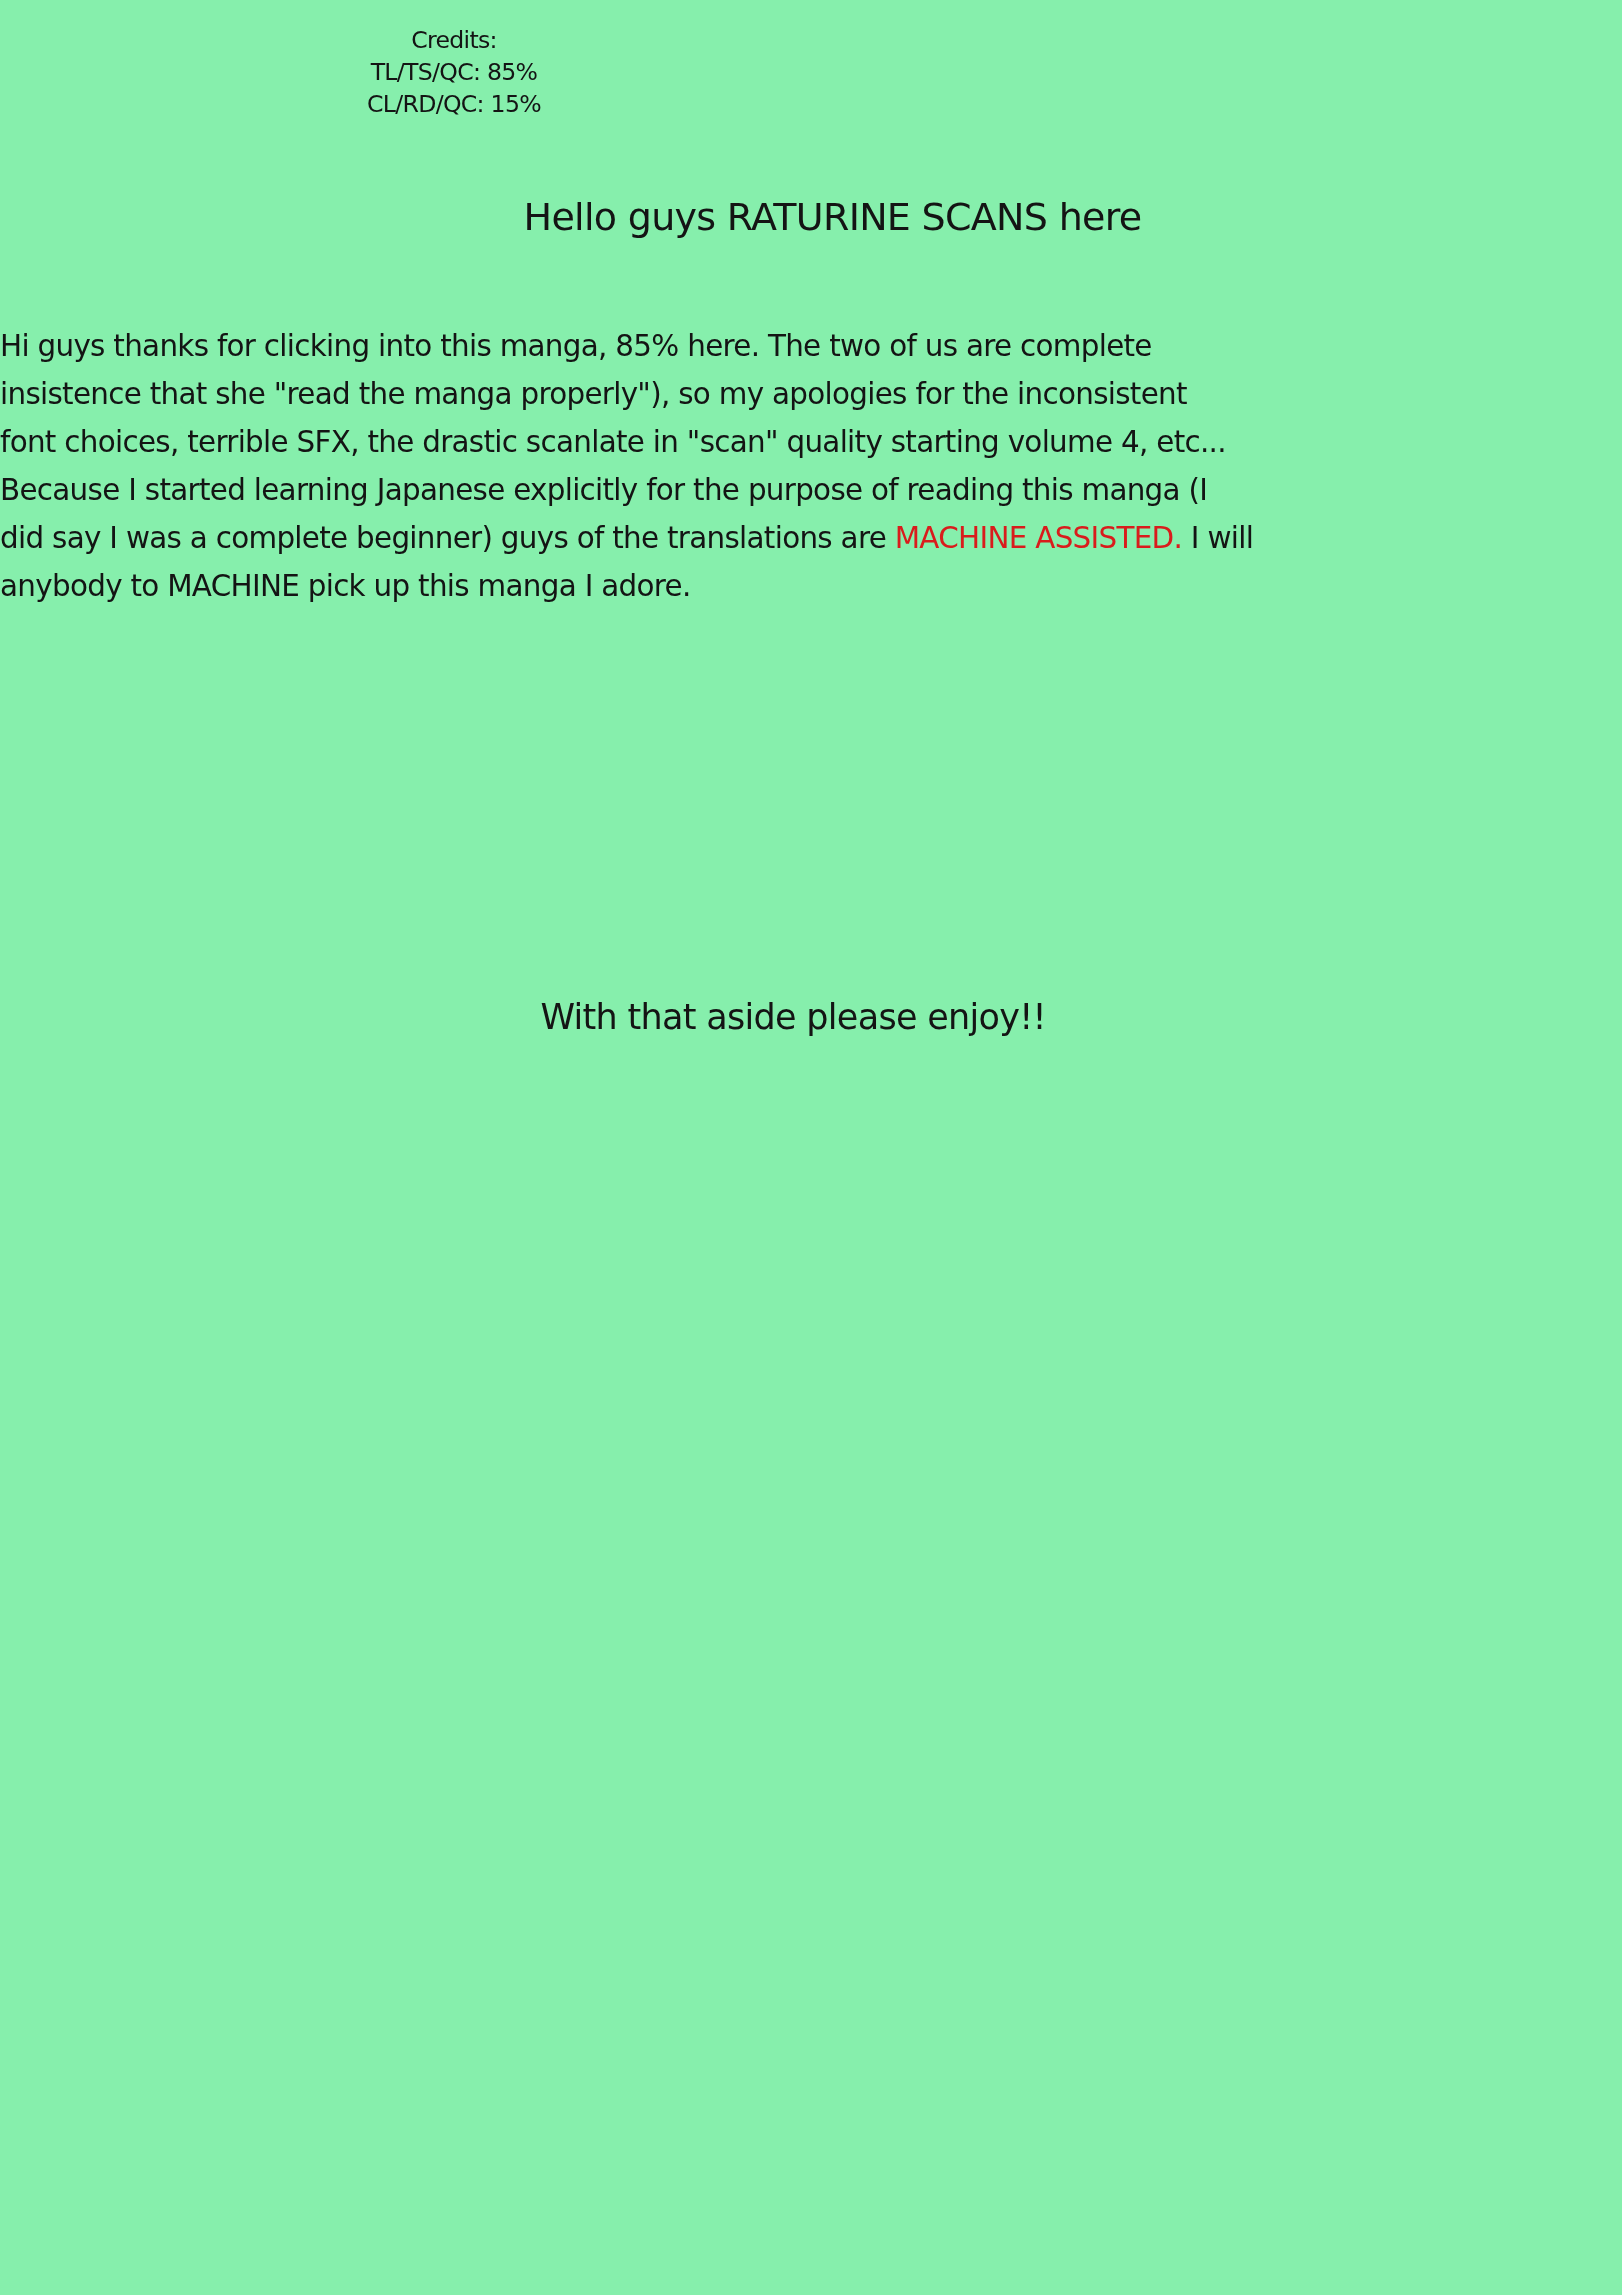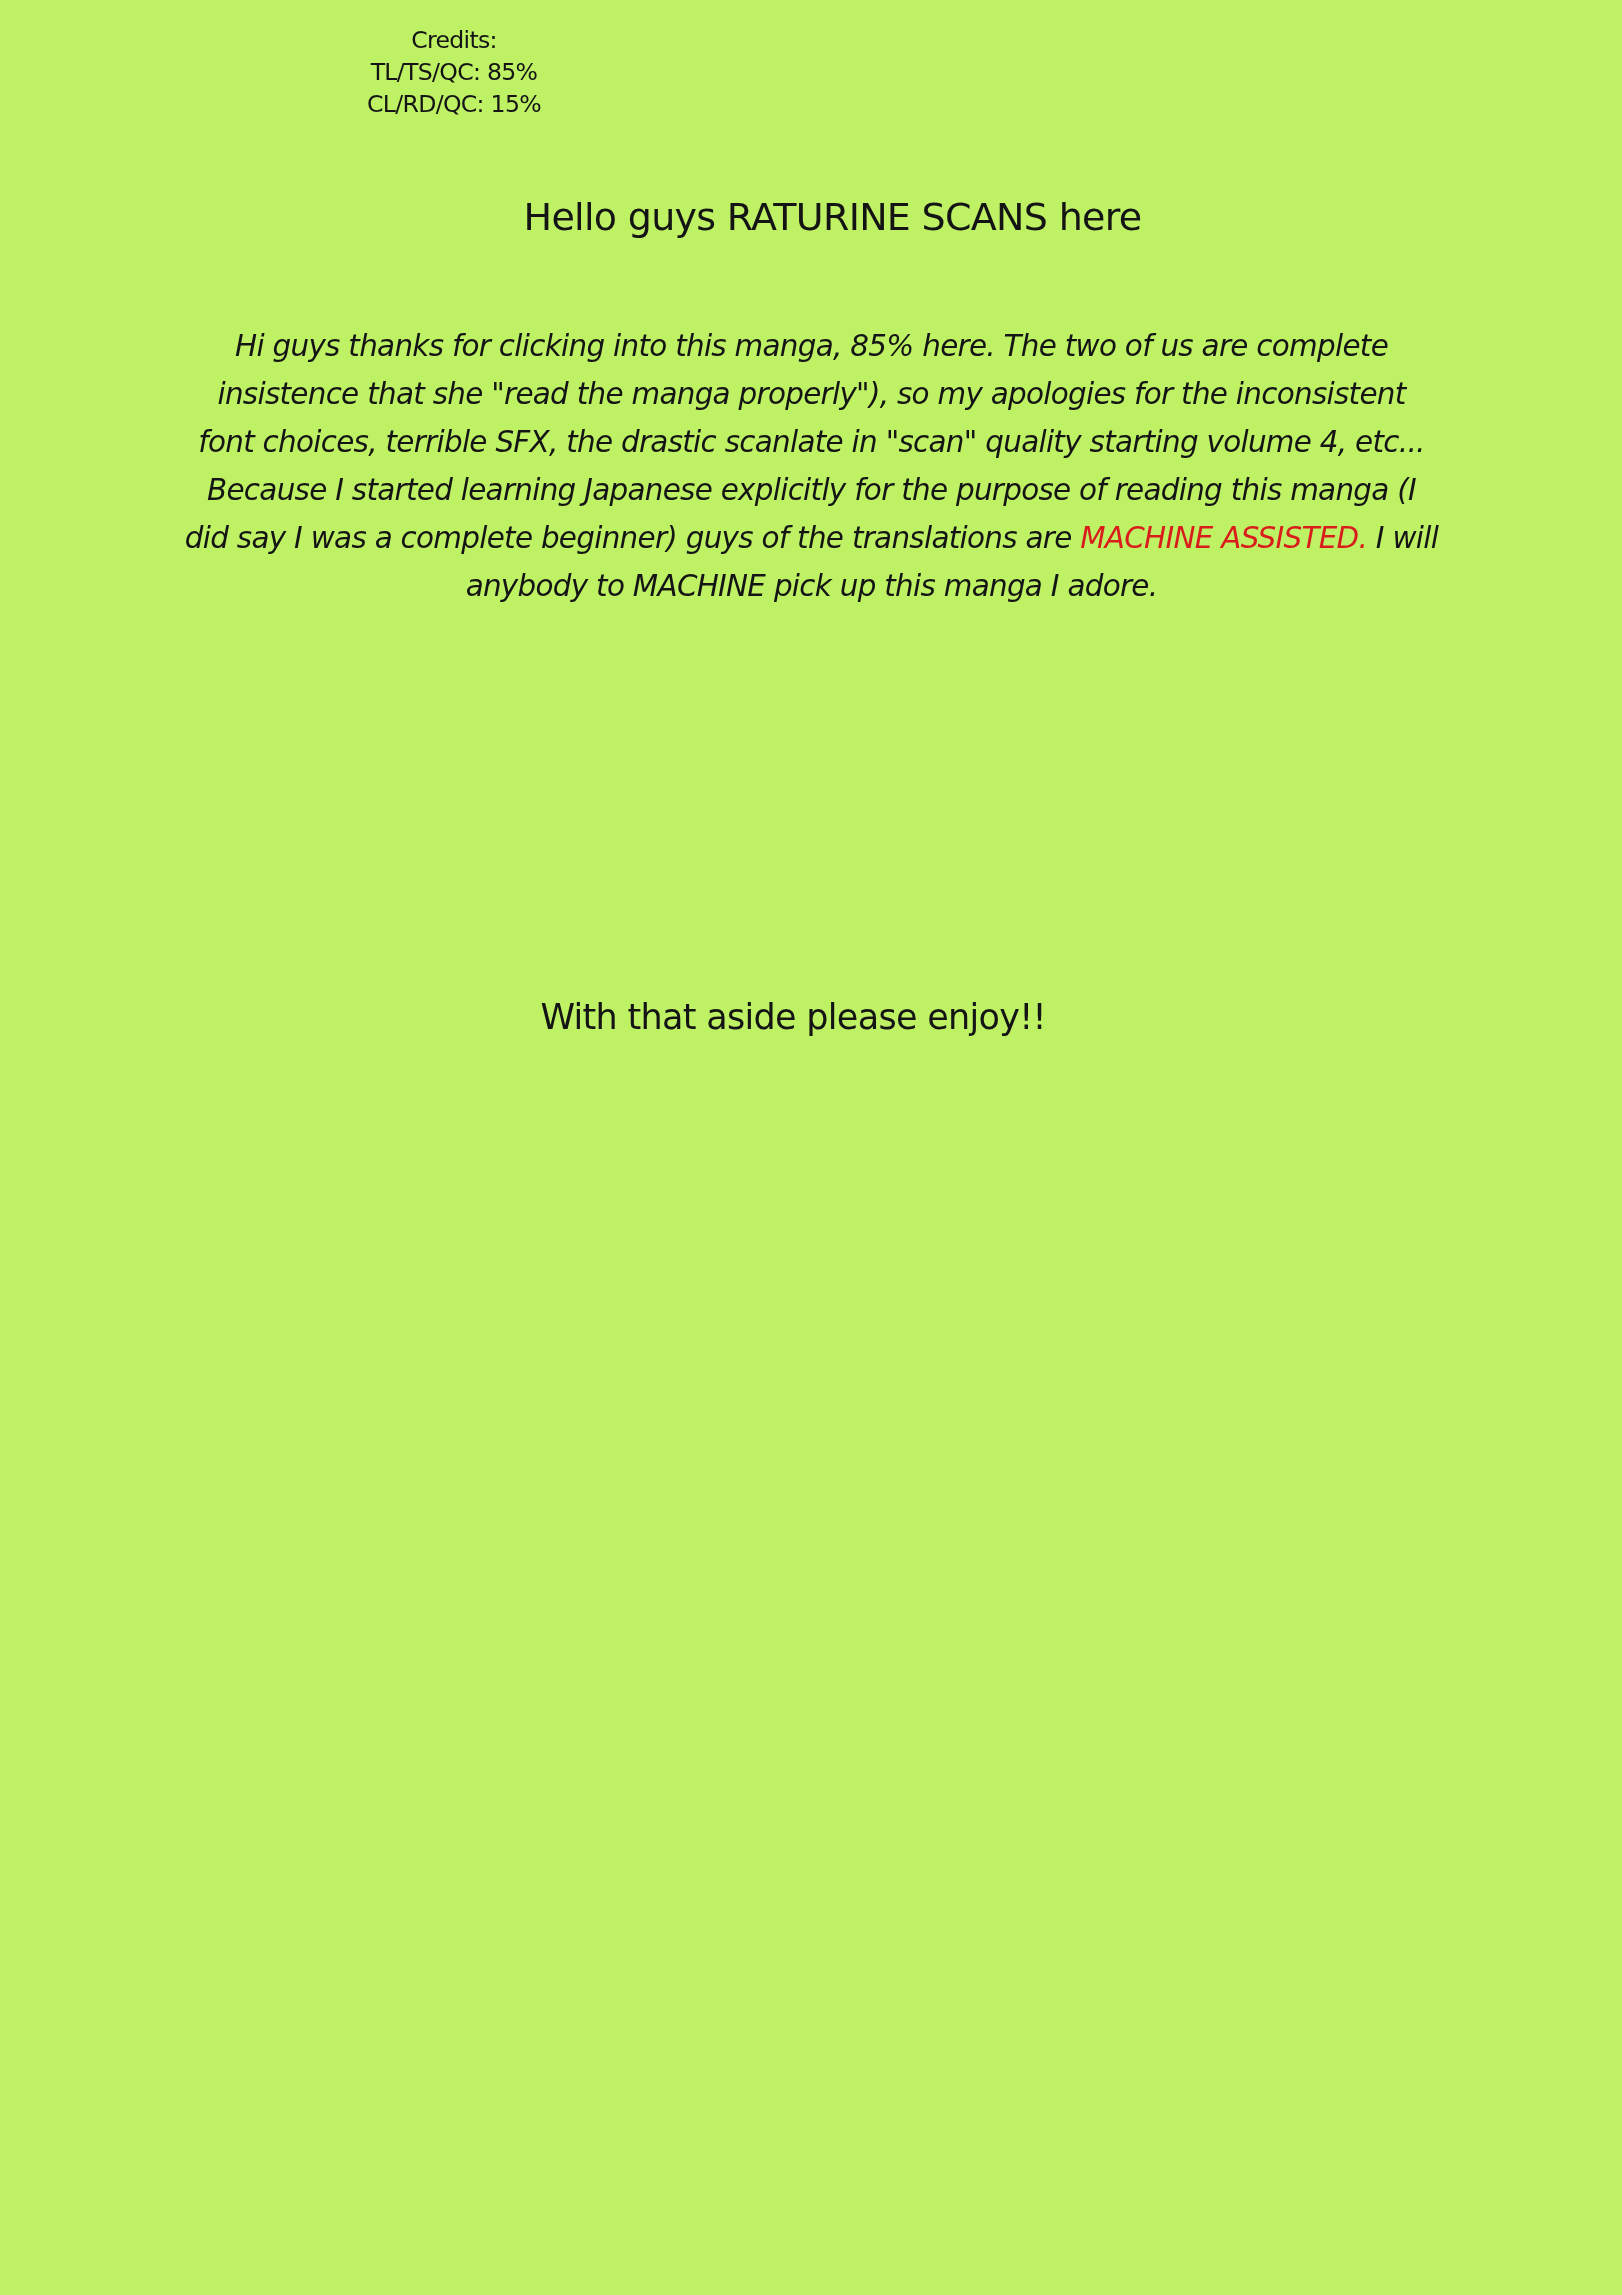--- a/index.html
+++ b/index.html
@@ -4,21 +4,21 @@
 <style>
   html, body {
     margin: 0;
     padding: 0;
     background: #ffffff;
   }
   .page {
     position: relative;
     width: 1623px;
     height: 2295px;
-    background: #bef264;
+    background: #86efac;
     font-family: "DejaVu Sans", sans-serif;
     color: #141414;
     overflow: hidden;
   }
   .credits {
     position: absolute;
     top: 23.6px;
     left: 323px;
     width: 262px;
     text-align: center;
@@ -36,25 +36,23 @@
     font-size: 38px;
     font-weight: 400;
     letter-spacing: -0.7px;
     transform: translateX(21px);
   }
   .para {
     position: absolute;
     top: 322px;
     left: 0;
     width: 100%;
-    text-align: center;
     font-size: 29.4px;
     line-height: 48px;
     letter-spacing: -0.7px;
-    font-style: italic;
   }
   .para .line { white-space: nowrap; }
   .red { color: #d91c1c; margin-top: 20px; }
   .footer {
     position: absolute;
     top: 997px;
     left: 0;
     width: 100%;
     text-align: center;
     font-size: 35px;

